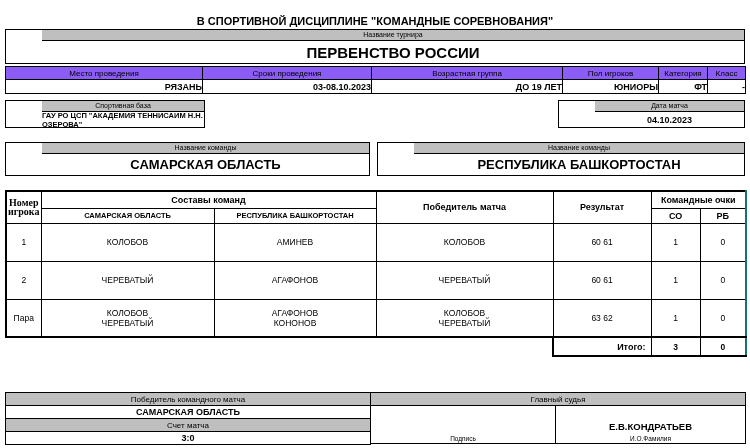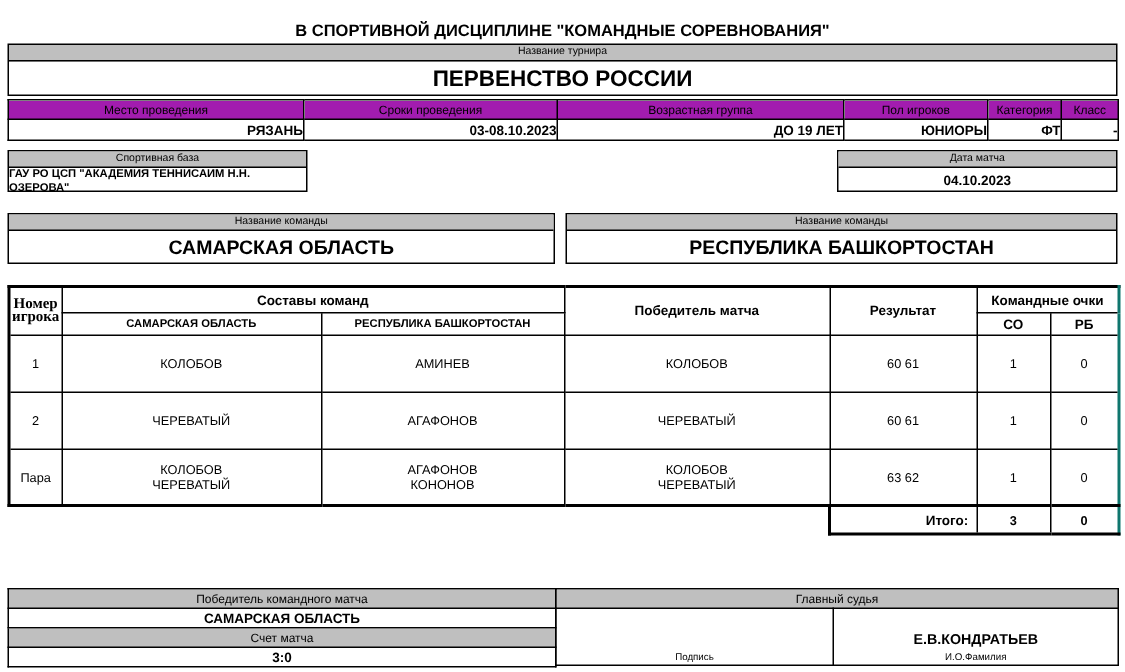--- a/index.html
+++ b/index.html
@@ -6,34 +6,34 @@
   .page{
     position:relative;width:750px;height:448px;background:#fff;
     font-family:"Liberation Sans", sans-serif;color:#000;overflow:hidden;
   }
   .abs{position:absolute;box-sizing:border-box;}
   .pre{white-space:pre-line;}
 
   .doc-title{left:0;width:750px;font-weight:bold;font-size:11px;line-height:13px;text-align:center;}
 
   
-  .lbox{border:1px solid #000;background:#fff;}
+  .lbox{border:1px solid #000;background:#fff;padding-left:36px;}
   .lbox .band{
     background:#bfbfbf;border-bottom:1px solid #000;
     font-size:7px;line-height:10px;text-align:center;color:#000;
     box-sizing:border-box;
   }
   .lbox .val{display:flex;align-items:center;justify-content:center;font-weight:bold;box-sizing:border-box;}
 
   table{border-collapse:collapse;table-layout:fixed;}
   td{padding:0;box-sizing:border-box;overflow:hidden;}
 
   
   .meta td{border:1px solid #000;text-align:center;vertical-align:middle;}
-  .meta .mband{background:#a21caf;font-size:8px;height:13px;}
+  .meta .mband{background:#8b5cf6;font-size:8px;height:13px;}
   .meta .mval{font-size:9px;font-weight:bold;height:14px;text-align:right;}
 
   
   .results td{border:1px solid #000;text-align:center;vertical-align:middle;font-size:8.5px;}
   .results .hdr{font-weight:bold;font-size:9px;}
   .results .sub{font-weight:bold;font-size:7.5px;}
   .results .num{font-weight:bold;font-size:10px;line-height:9px;font-family:Liberation Serif, serif;}
   .results .bt2{border-top:2px solid #000;}
   .results .bl2{border-left:2px solid #000;}
   .results .br2{border-right:2px solid #0f766e;}

